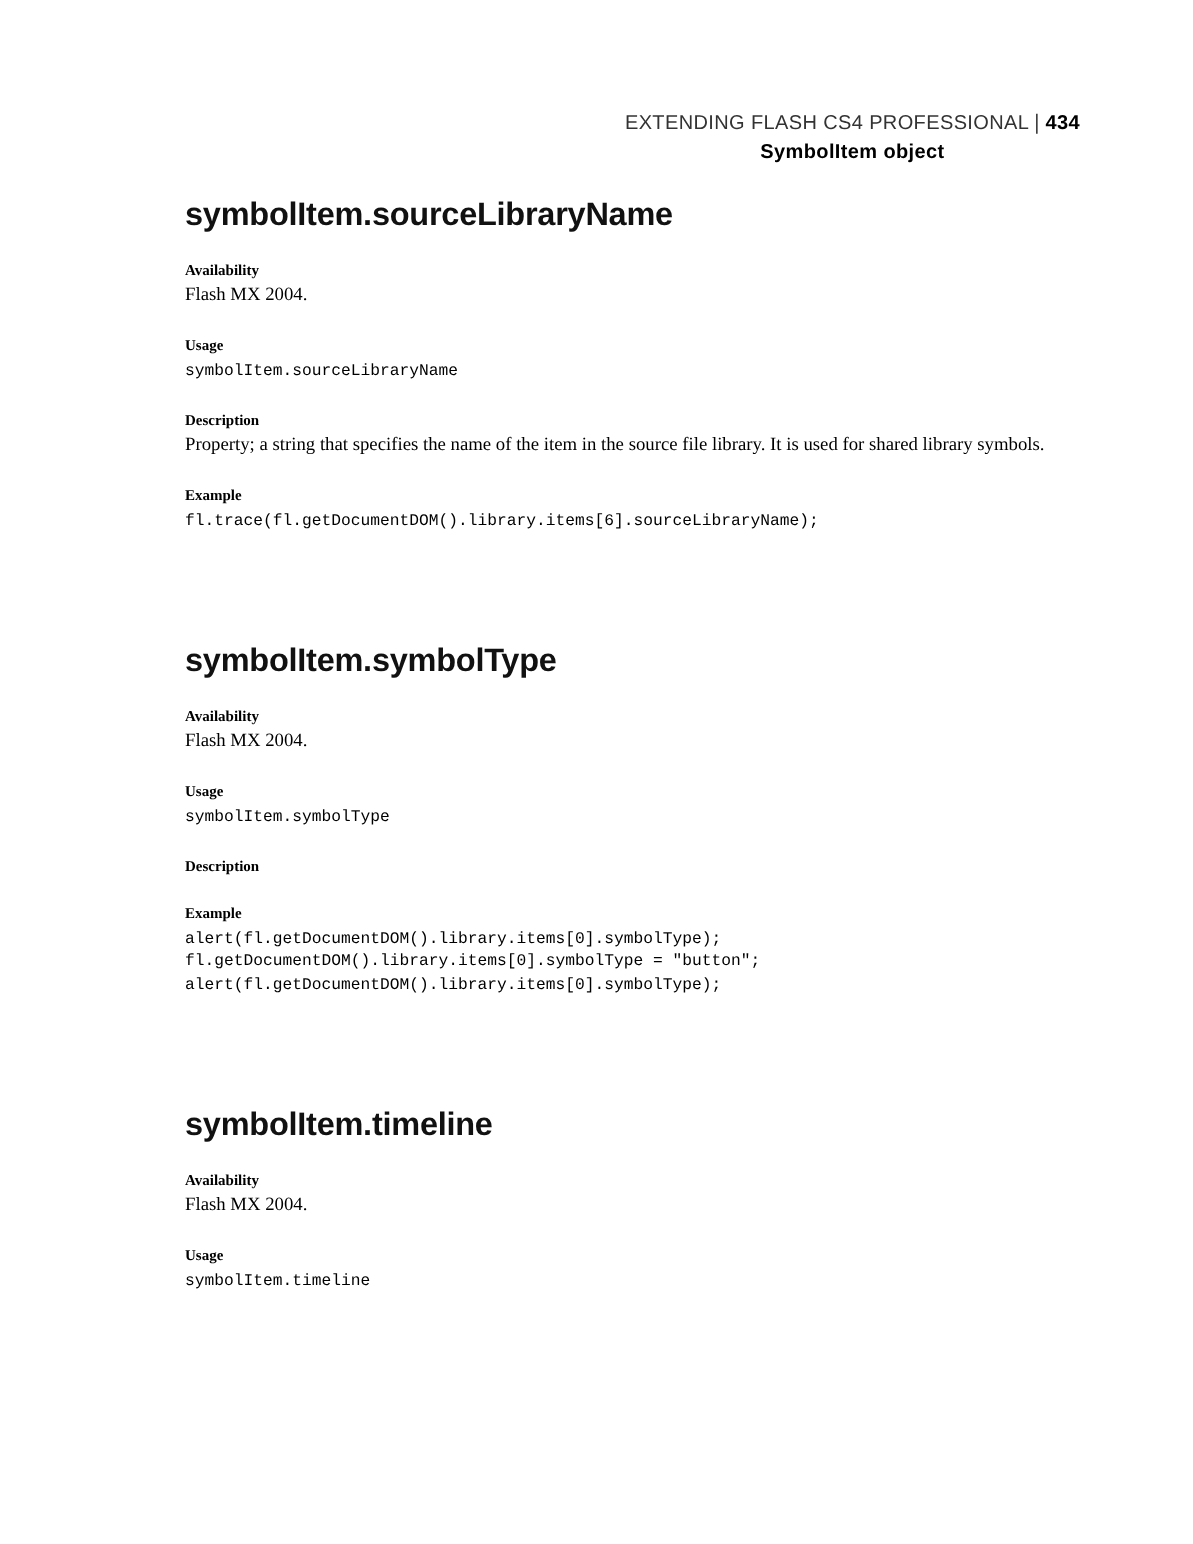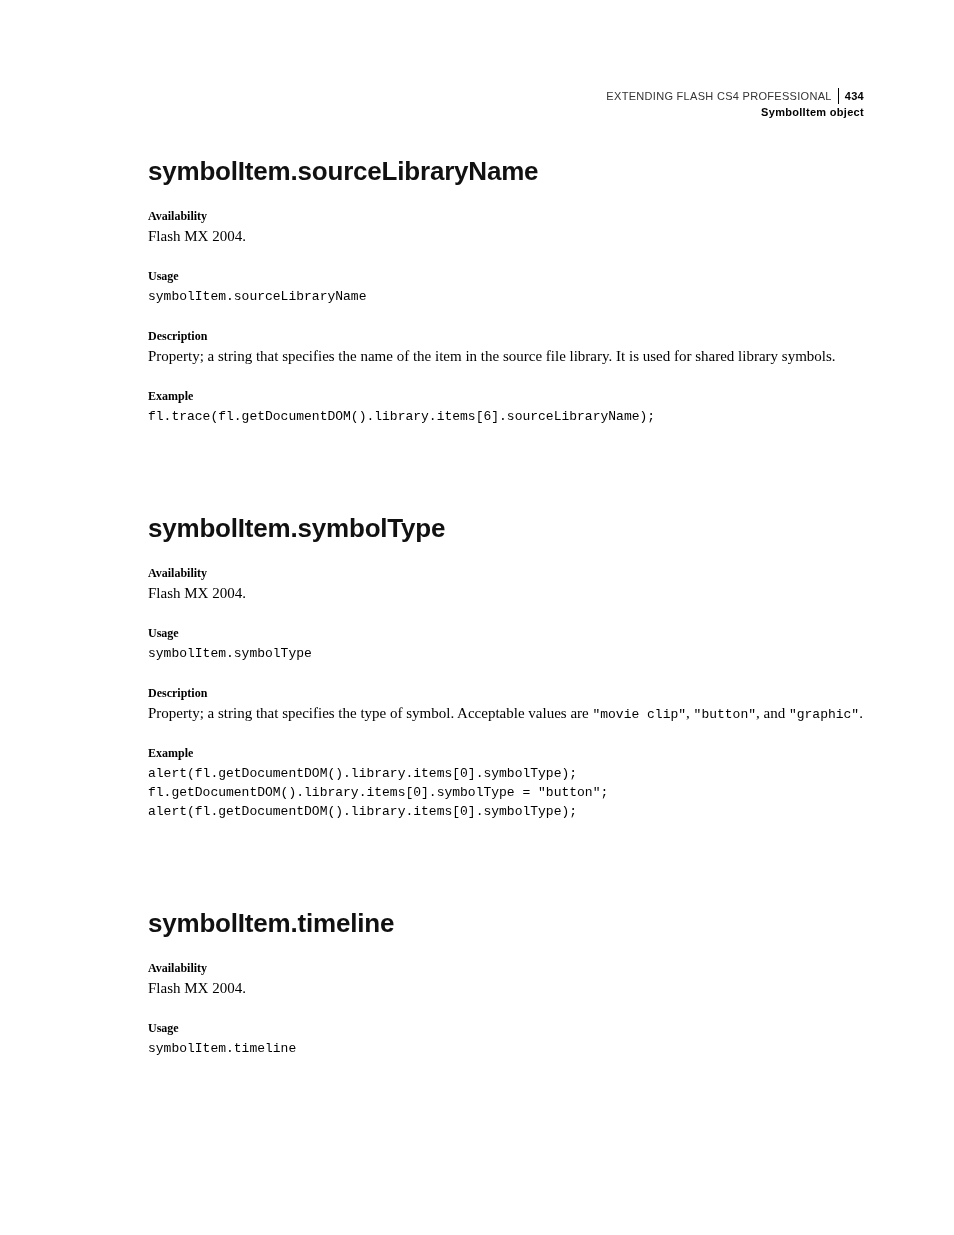--- a/index.html
+++ b/index.html
@@ -11,36 +11,36 @@
     height: 1235px;
     position: relative;
     padding: 88px 90px 0 148px;
   }
   .header {
     position: absolute;
     top: 88px;
     right: 90px;
     text-align: right;
     font-family: "Myriad Pro", "Segoe UI", Arial, sans-serif;
-    font-size: 11px;
+    font-size: 16px;
     line-height: 1.35;
     letter-spacing: 0.3px;
   }
   .header .line1 { display: flex; align-items: center; justify-content: flex-end; }
   .header .book-title { color: #333; }
   .header .sep {
     display: inline-block;
     width: 1px;
     height: 16px;
     background: #000;
     margin: 0 6px;
     vertical-align: middle;
   }
   .header .pageno { font-weight: 700; color: #000; }
-  .header .subtitle { font-weight: 700; color: #000; margin-top: 1px; }
+  .header .subtitle { font-weight: 700; color: #000; margin-top: 1px; text-align: center; }
   .content { padding-top: 68px; }
   h1.section-title {
     font-family: "Myriad Pro", "Segoe UI", Arial, sans-serif;
     font-weight: 700;
     font-size: 26px;
     color: #111;
     margin-top: 40px;
     margin-bottom: 22px;
     letter-spacing: -0.2px;
   }
@@ -118,23 +118,20 @@
     <p class="body">Flash MX 2004.</p>
   </div>
 
   <div class="block">
     <div class="subhead">Usage</div>
     <pre class="code">symbolItem.symbolType</pre>
   </div>
 
   <div class="block">
     <div class="subhead">Description</div>
-    <p class="body">
-      <span>Property; a string that specifies the type of symbol. Acceptable values are </span><span class="mono">"movie clip"</span><span>, </span><span class="mono">"button"</span><span>, and </span><span class="mono">"graphic"</span><span>.</span>
-    </p>
   </div>
 
   <div class="block">
     <div class="subhead">Example</div>
     <pre class="code">alert(fl.getDocumentDOM().library.items[0].symbolType);
 fl.getDocumentDOM().library.items[0].symbolType = "button";
 alert(fl.getDocumentDOM().library.items[0].symbolType);</pre>
   </div>
 
   <div class="spacer-lg"></div>

